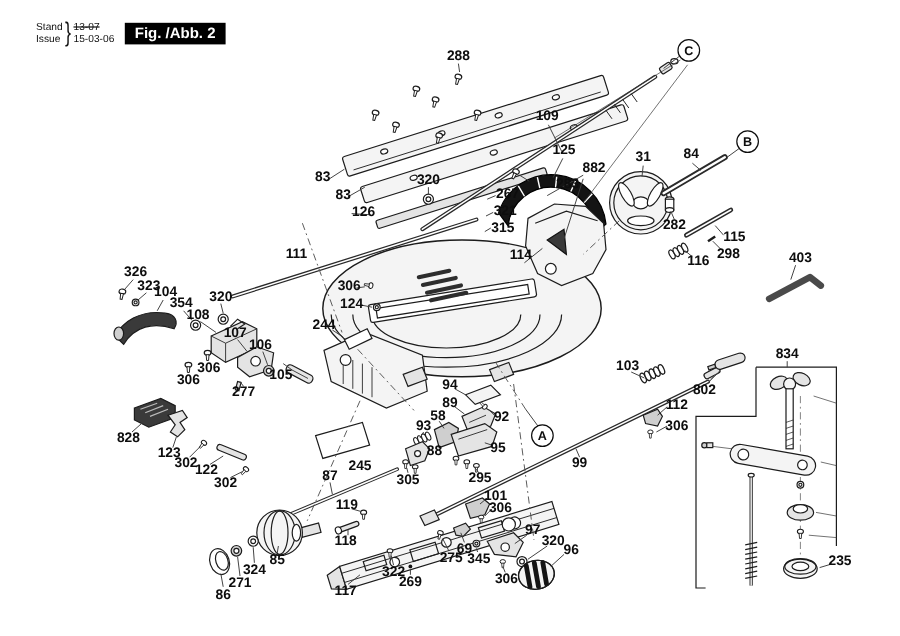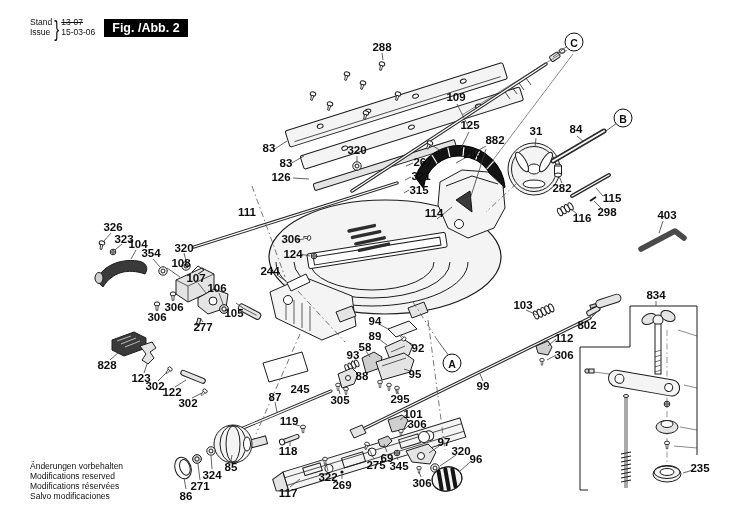--- a/index.html
+++ b/index.html
@@ -503,35 +503,35 @@
       <div class="callout" style="left: 536px; top: 131px;">31</div>
       <div class="callout" style="left: 576px; top: 129px;">84</div>
       <div class="callout circled" style="left: 623px; top: 118px;">B</div>
       <div class="callout" style="left: 445px; top: 154px; margin-left: 28px;">283</div>
       <div class="callout" style="left: 357px; top: 150px;">320</div>
       <div class="callout" style="left: 423px; top: 162px;">267</div>
       <div class="callout" style="left: 421px; top: 176px;">321</div>
       <div class="callout" style="left: 419px; top: 190px;">315</div>
       <div class="callout" style="left: 269px; top: 148px;">83</div>
       <div class="callout" style="left: 286px; top: 163px;">83</div>
-      <div class="callout" style="left: 281px; top: 177px;">126</div>
+      <div class="callout" style="left: 303px; top: 177px;">126</div>
       <div class="callout" style="left: 562px; top: 188px;">282</div>
       <div class="callout" style="left: 612px; top: 198px;">115</div>
       <div class="callout" style="left: 607px; top: 212px;">298</div>
       <div class="callout" style="left: 582px; top: 218px;">116</div>
       <div class="callout" style="left: 667px; top: 215px;">403</div>
       <div class="callout" style="left: 247px; top: 212px;">111</div>
       <div class="callout" style="left: 434px; top: 213px;">114</div>
       <div class="callout" style="left: 291px; top: 239px;">306</div>
       <div class="callout" style="left: 293px; top: 254px;">124</div>
       <div class="callout" style="left: 113px; top: 227px;">326</div>
       <div class="callout" style="left: 124px; top: 239px;">323</div>
       <div class="callout" style="left: 138px; top: 244px;">104</div>
       <div class="callout" style="left: 151px; top: 253px;">354</div>
-      <div class="callout" style="left: 181px; top: 263px;">108</div>
+      <div class="callout" style="left: 165px; top: 263px;">108</div>
       <div class="callout" style="left: 184px; top: 248px;">320</div>
       <div class="callout" style="left: 196px; top: 278px;">107</div>
       <div class="callout" style="left: 217px; top: 288px;">106</div>
       <div class="callout" style="left: 234px; top: 298px; margin-top: 15px;">105</div>
       <div class="callout" style="left: 174px; top: 307px;">306</div>
       <div class="callout" style="left: 157px; top: 317px;">306</div>
       <div class="callout" style="left: 203px; top: 327px;">277</div>
       <div class="callout" style="left: 270px; top: 271px;">244</div>
       <div class="callout" style="left: 107px; top: 365px;">828</div>
       <div class="callout" style="left: 141px; top: 378px;">123</div>
@@ -585,19 +585,13 @@
       </div>
       <div class="brace">}</div>
       <div class="datecol">
         <span class="strike">13-07</span><br>
         <span>15-03-06</span>
       </div>
       <div class="figbox">Fig. /Abb. 2</div>
     </div>
   </div>
 
-  <div class="footer">
-    <div>Änderungen vorbehalten</div>
-    <div>Modifications reserved</div>
-    <div>Modifications réservées</div>
-    <div>Salvo modificaciones</div>
-  </div>
 </div>
 
 </body></html>

